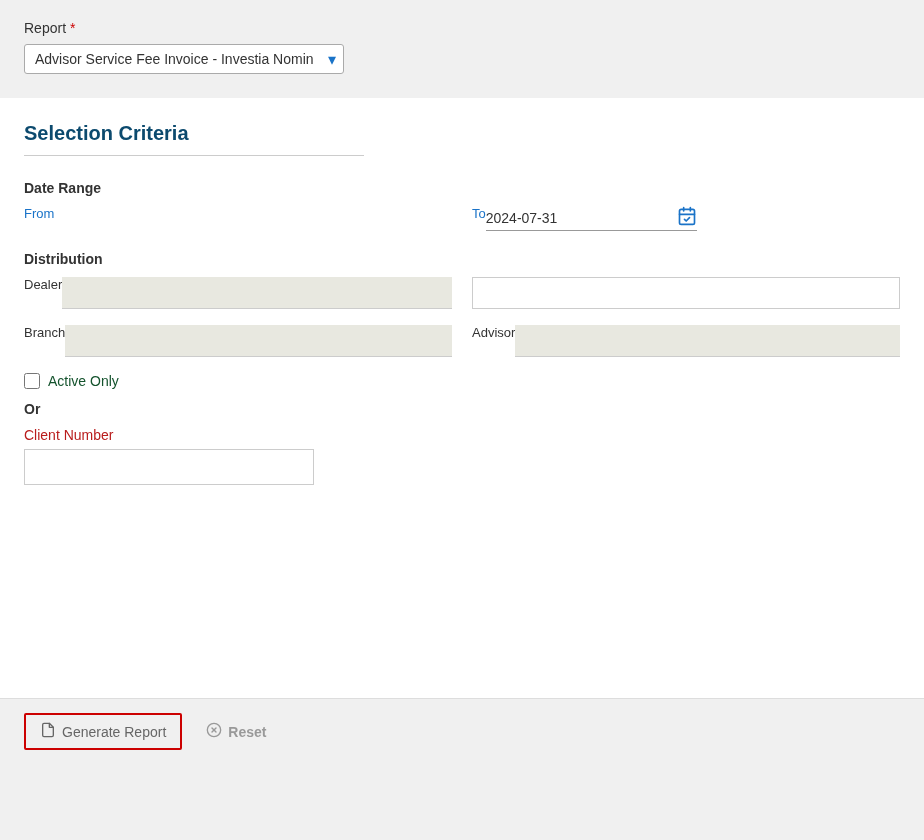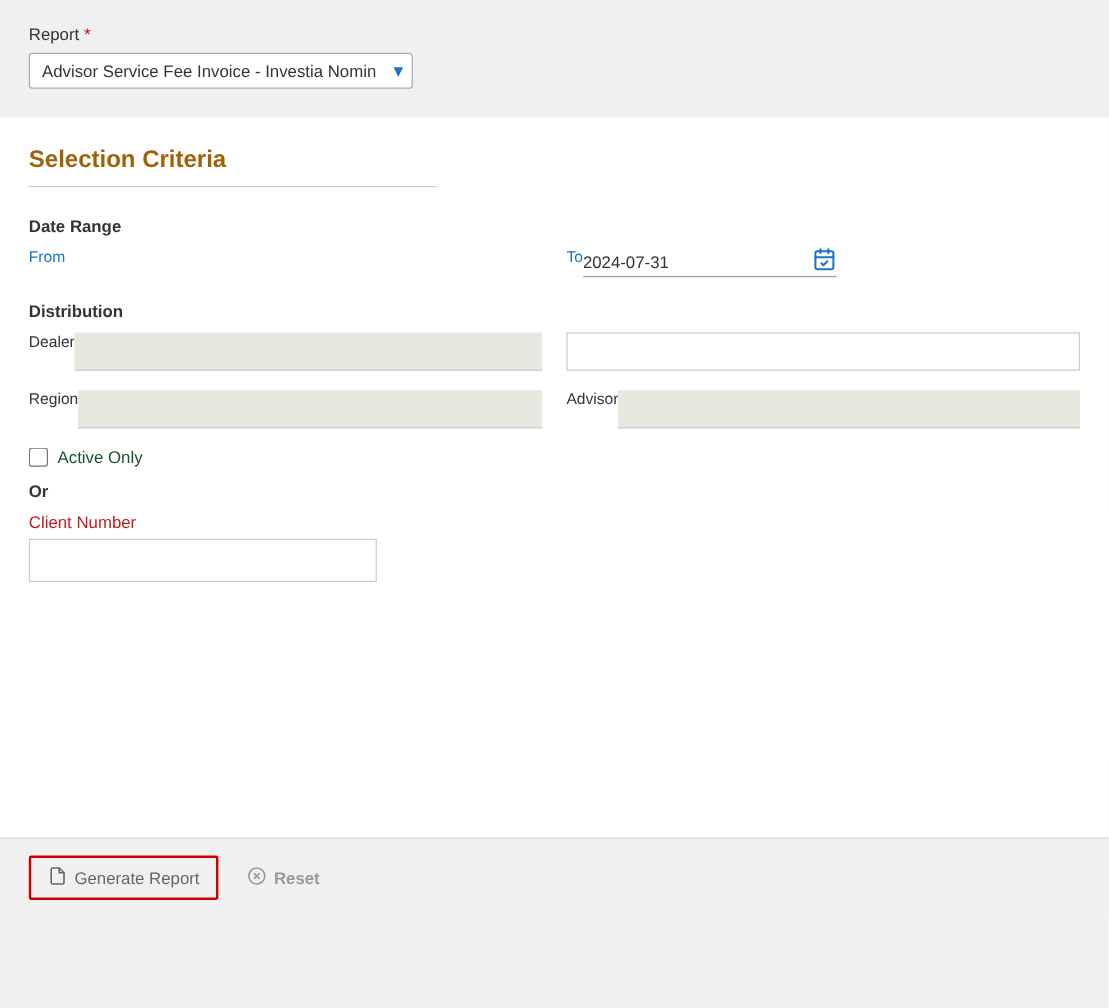--- a/index.html
+++ b/index.html
@@ -56,21 +56,21 @@
     .main-section {
       background: #fff;
       margin: 0;
       padding: 24px 24px 30px 24px;
       min-height: 600px;
     }
 
     .section-title {
       font-size: 20px;
       font-weight: bold;
-      color: #a16207;
+      color: #0c4a6e;
       margin-bottom: 10px;
     }
 
     .divider {
       border: none;
       border-top: 1px solid #ccc;
       margin-bottom: 24px;
       width: 340px;
     }
 
@@ -283,21 +283,21 @@
         <input type="text" class="text-input" value="" style="">
       </div>
       <div class="field-group">
         <input type="text" class="text-input white-bg" value="" style="">
       </div>
     </div>
 
     
     <div class="row">
       <div class="field-group">
-        <label class="field-label black">Region</label>
+        <label class="field-label black">Branch</label>
         <input type="text" class="text-input" value="" style="">
       </div>
       <div class="field-group">
         <label class="field-label black">Advisor</label>
         <input type="text" class="text-input" value="" style="">
       </div>
     </div>
 
     
     <div class="checkbox-row">

